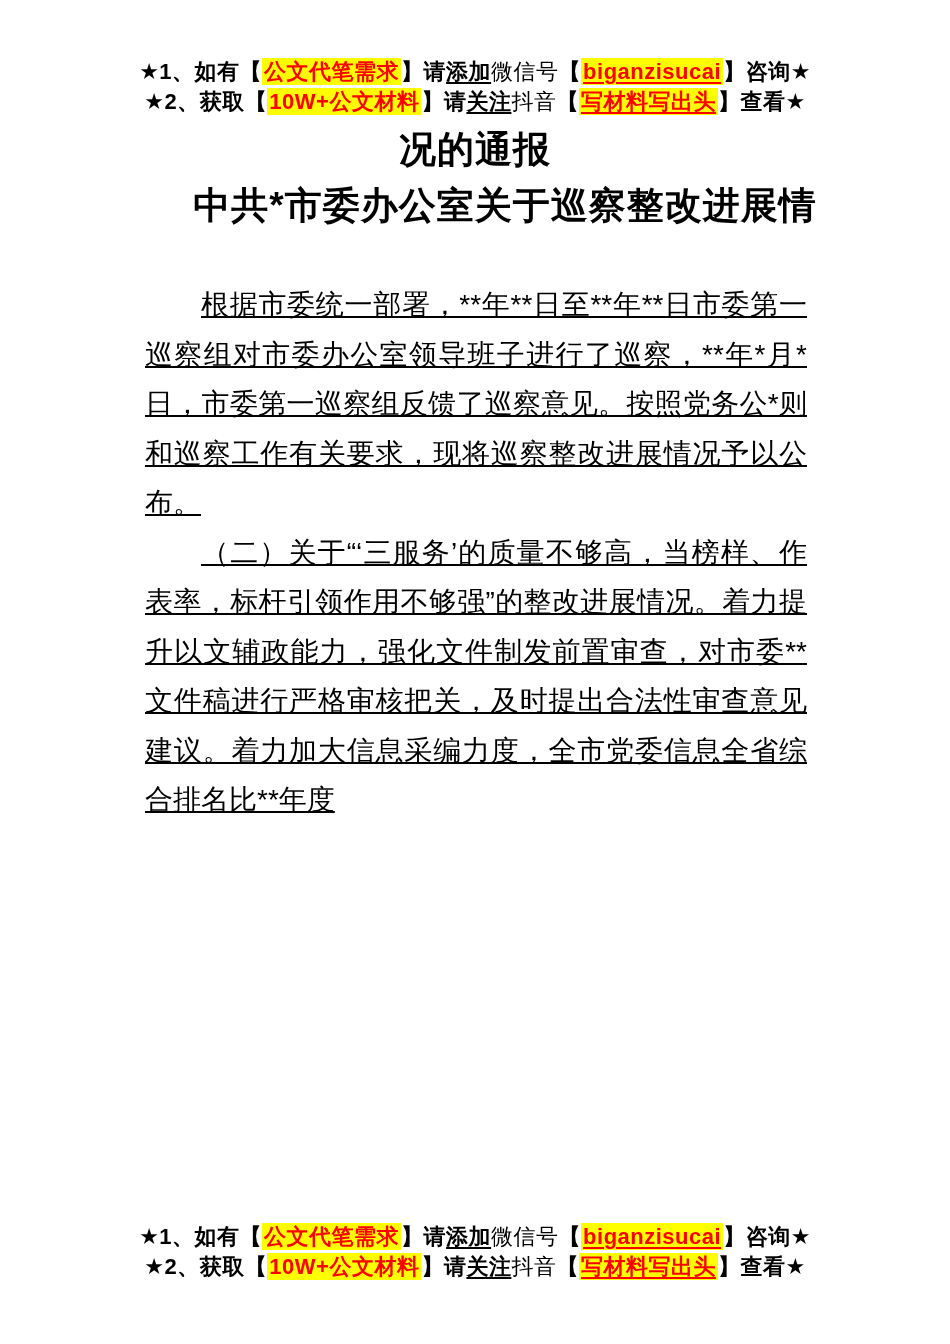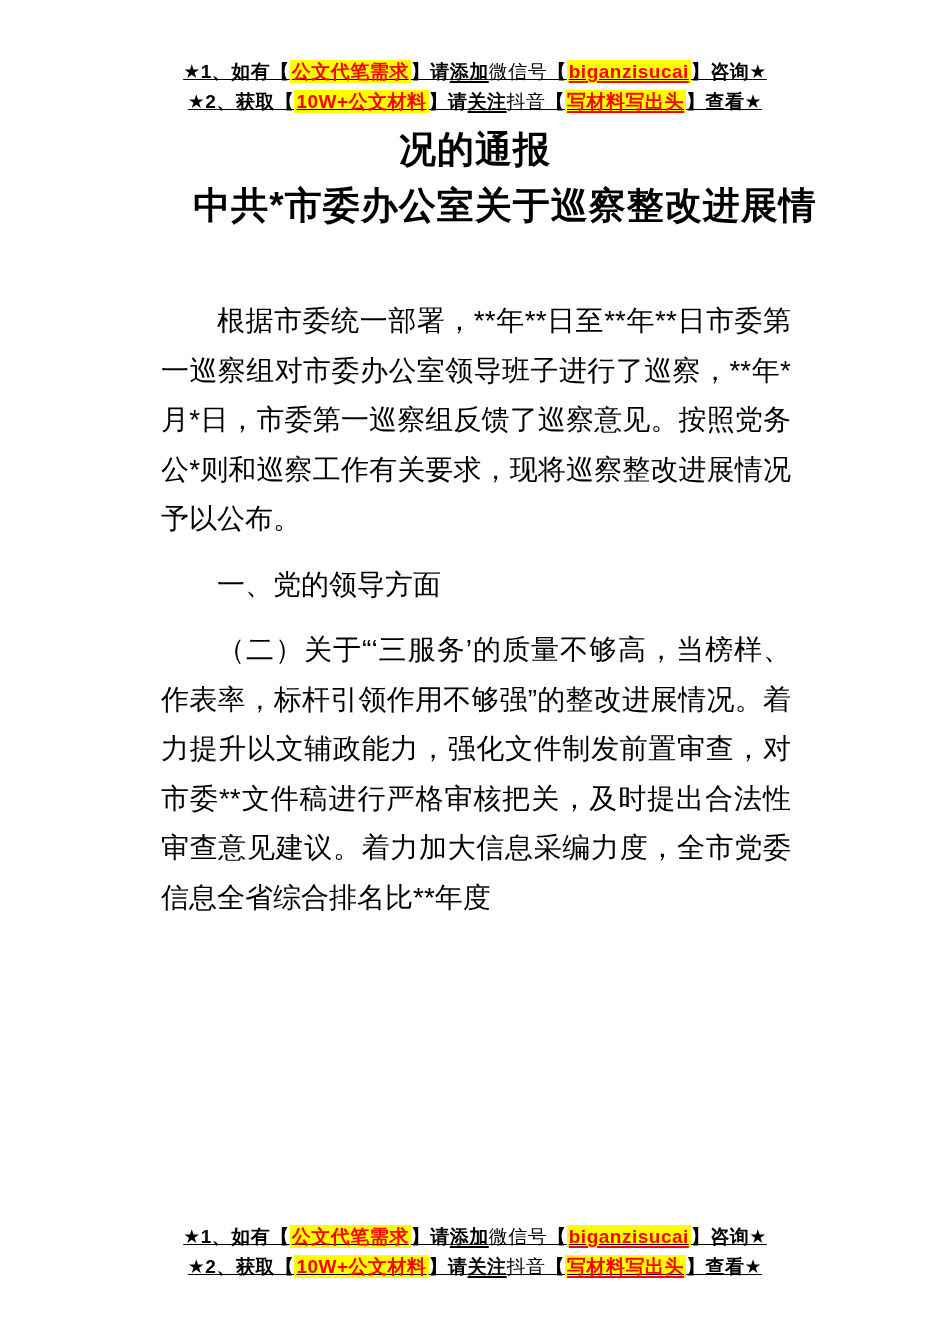--- a/index.html
+++ b/index.html
@@ -19,26 +19,25 @@
   
   .promo {
     position: absolute;
     left: 0;
     width: 100%;
     text-align: center;
   }
   .promo-header { top: 57px; }
   .promo-footer { top: 1222px; }
   .promo-line {
-    font-size: 19px;
+    font-size: 22px;
     line-height: 30px;
     font-weight: bold;
     white-space: nowrap;
     letter-spacing: 0.5px;
-    text-decoration: underline;
   }
   .seg-b { font-weight: bold; }
   .seg-n { font-weight: normal; }
   .seg-hl {
     color: var(--hl-color, #ff0000);
     background: var(--hl-bg, #ffff00);
     padding: 1px 2px;
   }
   .seg-u {
     text-decoration: underline;
@@ -66,39 +65,39 @@
     left: 145px;
     width: 662px;
     height: 941px;
     overflow: hidden;
     font-size: 28px;
     line-height: 49.5px;
     text-align: justify;
     word-break: break-all;
   }
   .doc-body p {
-    margin: 16px;
+    margin: 0;
     padding: 0;
     text-indent: 2em;
+    text-decoration: underline;
   }
 </style>
 </head>
 <body>
 
 <div class="page" style="background: rgb(255, 255, 255); color: rgb(0, 0, 0);">
   <div class="promo promo-header">
       <div class="promo-line"><span class="seg-b">★1、如有【</span><span class="seg-b seg-hl">公文代笔需求</span><span class="seg-b">】请</span><span class="seg-b seg-u">添加</span><span class="seg-n">微信号</span><span class="seg-b">【</span><span class="seg-b seg-hl seg-u">biganzisucai</span><span class="seg-b">】咨询★</span></div>
       <div class="promo-line"><span class="seg-b">★2、获取【</span><span class="seg-b seg-hl">10W+公文材料</span><span class="seg-b">】请</span><span class="seg-b seg-u">关注</span><span class="seg-n">抖音</span><span class="seg-b">【</span><span class="seg-b seg-hl seg-u">写材料写出头</span><span class="seg-b">】查看★</span></div>
     </div>
   <div class="doc-title">
       <div class="title-line">况的通报</div>
       <div class="title-line title-line-first">中共*市委办公室关于巡察整改进展情</div>
     </div>
   <div class="doc-body">
       <p class="para">根据市委统一部署，**年**日至**年**日市委第一巡察组对市委办公室领导班子进行了巡察，**年*月*日，市委第一巡察组反馈了巡察意见。按照党务公*则和巡察工作有关要求，现将巡察整改进展情况予以公布。</p>
-      <p class="para heading">一、党的领导方面</p>
       <p class="para">（二）关于“‘三服务’的质量不够高，当榜样、作表率，标杆引领作用不够强”的整改进展情况。着力提升以文辅政能力，强化文件制发前置审查，对市委**文件稿进行严格审核把关，及时提出合法性审查意见建议。着力加大信息采编力度，全市党委信息全省综合排名比**年度</p>
     </div>
   <div class="promo promo-footer">
       <div class="promo-line"><span class="seg-b">★1、如有【</span><span class="seg-b seg-hl">公文代笔需求</span><span class="seg-b">】请</span><span class="seg-b seg-u">添加</span><span class="seg-n">微信号</span><span class="seg-b">【</span><span class="seg-b seg-hl seg-u">biganzisucai</span><span class="seg-b">】咨询★</span></div>
       <div class="promo-line"><span class="seg-b">★2、获取【</span><span class="seg-b seg-hl">10W+公文材料</span><span class="seg-b">】请</span><span class="seg-b seg-u">关注</span><span class="seg-n">抖音</span><span class="seg-b">【</span><span class="seg-b seg-hl seg-u">写材料写出头</span><span class="seg-b">】查看★</span></div>
     </div>
 </div>
 
 </body></html>

